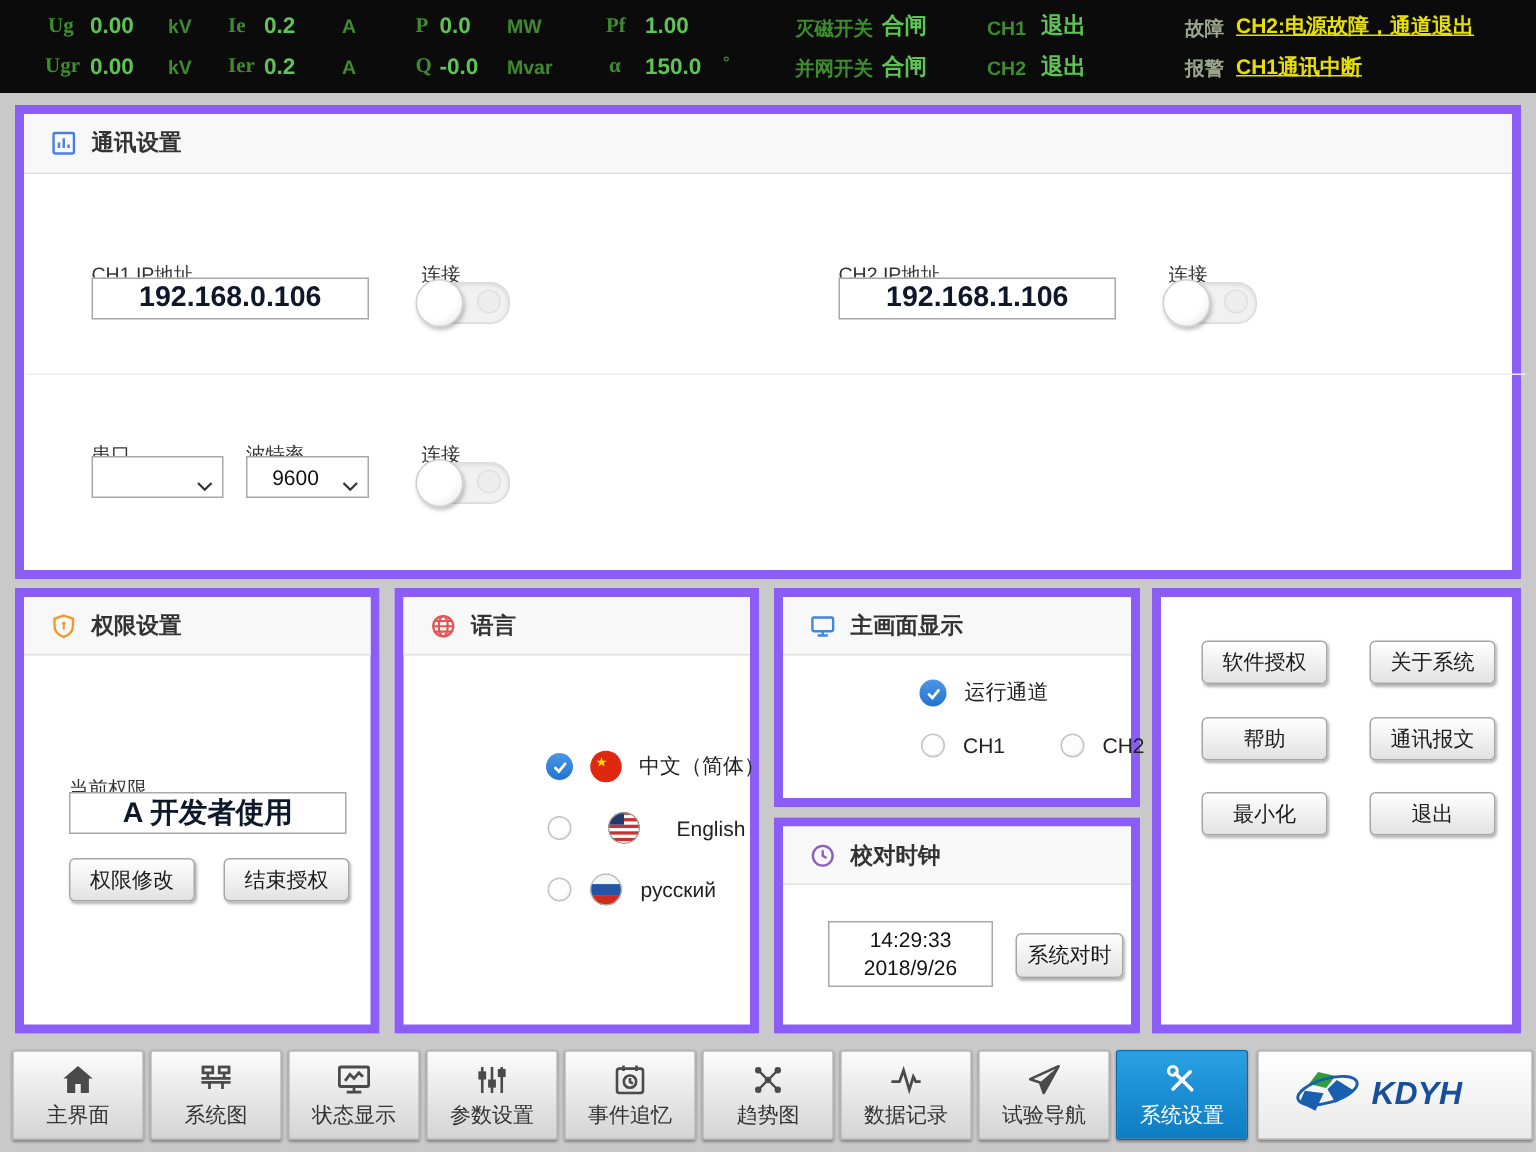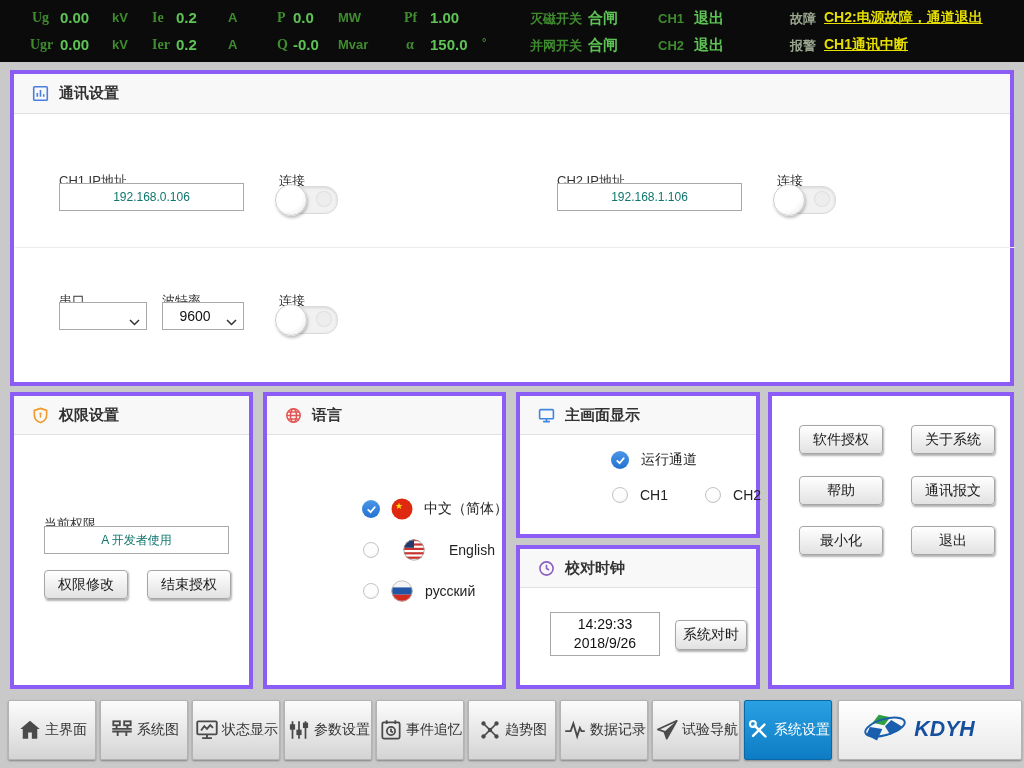--- a/index.html
+++ b/index.html
@@ -10,28 +10,28 @@
   .topbar{position:absolute;left:0;top:0;width:1024px;height:62px;background:#0b0b0b;}
   .topbar span{position:absolute;white-space:nowrap;line-height:25px;font-weight:bold;}
   .tl{color:#3f8c2f;font-size:14px;font-family:Liberation Serif, serif;}
   .tlc{color:#3f8c2f;font-size:13px;}
   .tv{color:#5ec455;font-size:15px;}
   .tu{color:#3f8c2f;font-size:13px;}
   .ta{color:#9aa58e;font-size:13px;font-weight:normal;}
   .tw{color:#e6df00;font-size:14px;text-decoration:underline;}
 
   
-  .panel{position:absolute;background:#fff;border:4px solid #8b5cf6;box-sizing:border-box;}
+  .panel{position:absolute;background:#fff;border:6px solid #8b5cf6;box-sizing:border-box;}
   .phead{display:flex;align-items:center;gap:10px;padding-left:18px;background:#f8f8f8;
          border-bottom:1px solid #e0e0e0;font-size:15px;font-weight:bold;color:#333;}
   .phead-main{height:39px;}
   .phead-sub{height:38px;}
   .flabel{position:absolute;font-size:13px;color:#333;white-space:nowrap;margin-top:13px;}
   .tb{position:absolute;background:#fff;border:1px solid #a8a8a8;box-sizing:border-box;
-      display:flex;align-items:center;justify-content:center;font-size:12px;color:#0f766e;}
+      display:flex;align-items:center;justify-content:center;font-size:19px;color:#0f172a;font-weight:bold;}
   .sel{position:absolute;background:#fff;border:1px solid #a8a8a8;box-sizing:border-box;
       display:flex;align-items:center;justify-content:center;font-size:14px;color:#111;padding-right:16px;}
   .sel .chev{position:absolute;right:6px;top:50%;margin-top:-3px;}
 
   
   .toggle{position:absolute;width:60px;height:26px;border-radius:13px;background:#f1f1f1;
           border:1px solid #dadada;box-shadow:inset 0 1px 3px rgba(0,0,0,.10);}
   .toggle .ghost{position:absolute;right:5px;top:4px;width:16px;height:16px;border-radius:50%;
           background:#ededed;box-shadow:inset 0 0 0 1px #e0e0e0;}
   .toggle .knob{position:absolute;left:-2px;top:-3px;width:30px;height:30px;border-radius:50%;
@@ -53,21 +53,21 @@
   .flag{width:22px;height:22px;flex:0 0 auto;}
 
   
   .timebox{position:absolute;background:#fff;border:1px solid #a8a8a8;box-sizing:border-box;
            display:flex;flex-direction:column;align-items:center;justify-content:center;
            font-size:14px;color:#111;line-height:19px;}
 
   
   .nav{position:absolute;top:700px;height:60px;width:88px;box-sizing:border-box;
        background:linear-gradient(#fcfcfc,#d4d4d4);border:1px solid #b3b3b3;border-radius:2px;
-       box-shadow:0 1px 2px rgba(0,0,0,.35);display:flex;flex-direction:row;
+       box-shadow:0 1px 2px rgba(0,0,0,.35);display:flex;flex-direction:column;
        align-items:center;justify-content:center;gap:2px;cursor:default;}
   .nav .nlabel{font-size:14px;color:#333;}
   .nav.active{background:linear-gradient(#2aa0e2,#0d7cc4);border-color:#0a68a6;}
   .nav.active .nlabel{color:#fff;}
   .nav svg{display:block;}
   .navlogo{position:absolute;top:700px;left:838px;width:184px;height:60px;box-sizing:border-box;
        background:linear-gradient(#ffffff,#e9e9e9);border:1px solid #b3b3b3;border-radius:2px;
        box-shadow:0 1px 2px rgba(0,0,0,.35);display:flex;align-items:center;justify-content:flex-end;}
 </style>
 </head>

